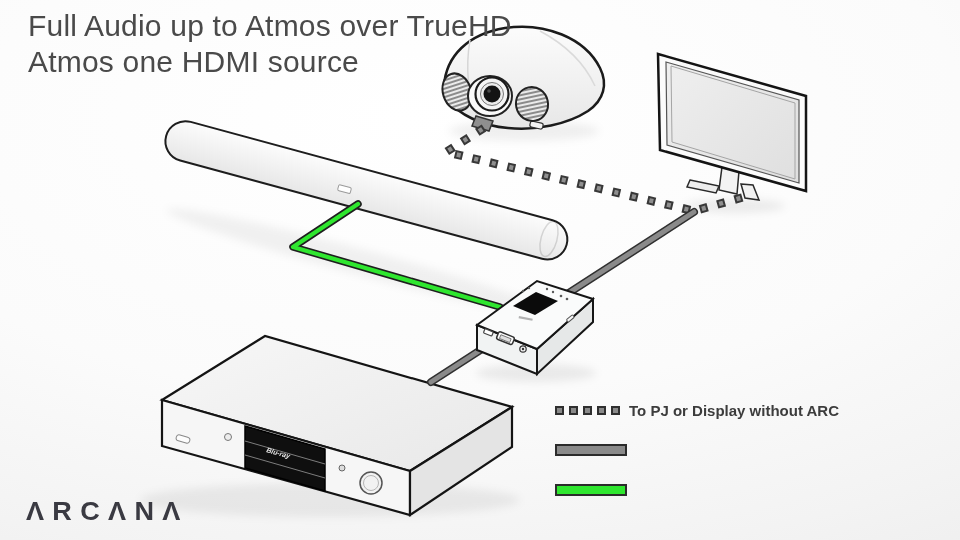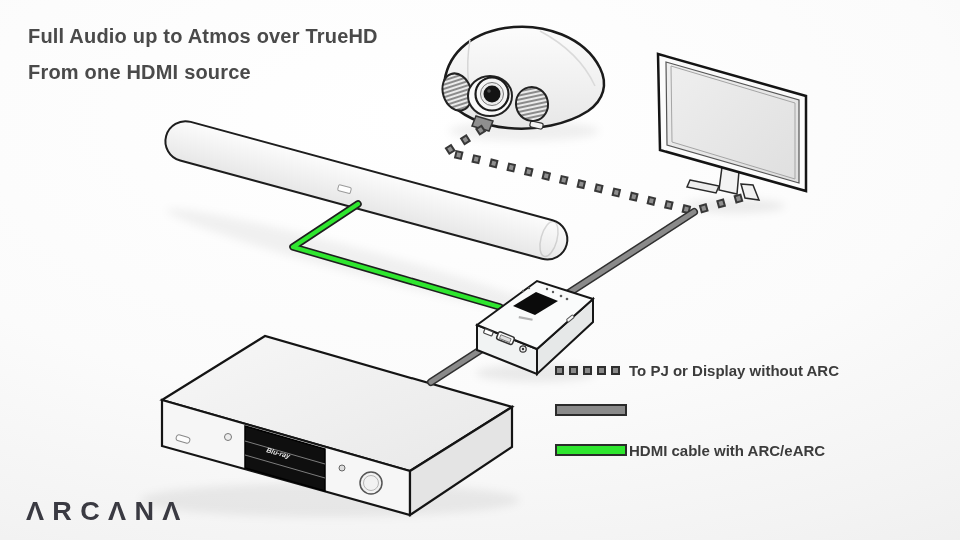--- a/index.html
+++ b/index.html
@@ -4,26 +4,26 @@
 <style>
   html,body{margin:0;padding:0;background:#ddd;}
   .stage{
     position:relative;width:960px;height:540px;overflow:hidden;
     background:
       radial-gradient(130% 115% at 42% 22%, #ffffff 0%, #fbfbfb 45%, #f3f3f3 72%, #e9e9e9 100%);
     font-family:"Liberation Sans", sans-serif;
   }
   .stage svg{position:absolute;left:0;top:0;}
   .title{
-    position:absolute;left:28px;top:18px;
-    font-size:20px;font-weight:bold;line-height:36px;
+    position:absolute;left:28px;top:8px;
+    font-size:30px;font-weight:normal;line-height:36px;
     color:var(--title,#4a4a4a);letter-spacing:.2px;white-space:nowrap;
   }
   .legend{position:absolute;left:555px;top:0;width:330px;}
-  .legend-row{position:absolute;left:0;height:16px;display:flex;align-items:center;}
+  .legend-row{position:absolute;left:0;height:16px;display:flex;align-items:center;margin-top:40px;}
   .legend-row .marker-col{width:74px;display:flex;align-items:center;flex:0 0 74px;}
   .legend-label{font-size:15px;font-weight:bold;color:var(--text,#3c3c3c);white-space:nowrap;}
   .dash-sq{width:9px;height:9px;box-sizing:border-box;border:2px solid #2f2f2f;
     background:var(--cable_gray,#8a8a8a);margin-right:5px;flex:0 0 9px;}
   .bar{width:72px;height:12px;box-sizing:border-box;border:2px solid #2b2b2b;}
   .bar.gray{background:var(--cable_gray,#8a8a8a);}
   .bar.green{background:var(--cable_green,#2fe62f);}
   .logo{
     position:absolute;left:26px;top:496px;
     font-size:26px;font-weight:bold;letter-spacing:8px;color:#3a3a42;
@@ -148,21 +148,21 @@
       <rect x="497" y="334" width="17" height="8" rx="2" transform="rotate(21.8 505 338)" fill="#fdfdfd" stroke="#333" stroke-width="1.5"></rect>
       <rect x="500" y="336.5" width="11" height="4" transform="rotate(21.8 505 338)" fill="#e0e0e0" stroke="#666" stroke-width="0.8"></rect>
       <circle cx="523" cy="349" r="3.2" fill="#f0f0f0" stroke="#333" stroke-width="1.2"></circle>
       <circle cx="523" cy="349" r="1.2" fill="#333"></circle>
       <rect x="566" y="317" width="8" height="3.2" rx="1" transform="rotate(-40 570 318)" fill="#f8f8f8" stroke="#555" stroke-width="1"></rect>
     </g>
   </svg>
 
   <div class="title">
     <div>Full Audio up to Atmos over TrueHD</div>
-    <div>From one HDMI source</div>
+    <div>Atmos one HDMI source</div>
   </div>
 
   <div class="legend">
     <div class="legend-row" style="top:362px;">
       <div class="marker-col">
         <span class="dash-sq"></span>
           <span class="dash-sq"></span>
           <span class="dash-sq"></span>
           <span class="dash-sq"></span>
           <span class="dash-sq"></span>
@@ -171,19 +171,18 @@
     </div>
     <div class="legend-row" style="top:402px;">
       <div class="marker-col">
           <span class="bar gray"></span>
         </div>
     </div>
     <div class="legend-row" style="top:442px;">
       <div class="marker-col">
           <span class="bar green"></span>
         </div>
-      <span class="legend-label">HDMI cable with ARC/eARC</span>
     </div>
   </div>
 
   <div class="logo">ΛRCΛNΛ</div>
 
 </div>
 
 </body></html>

